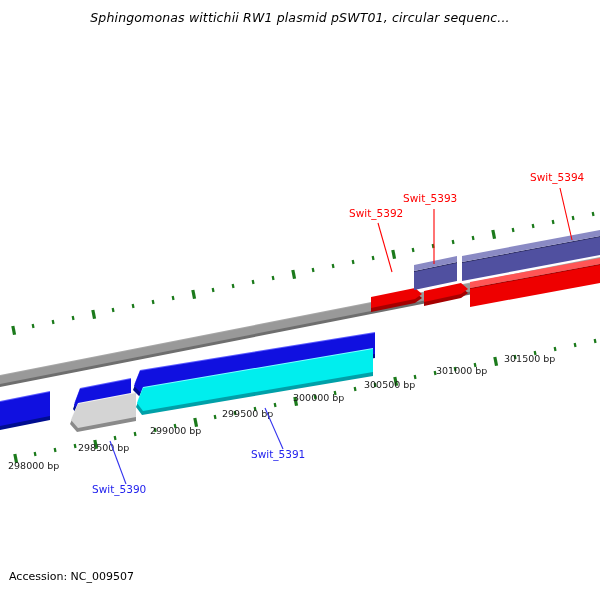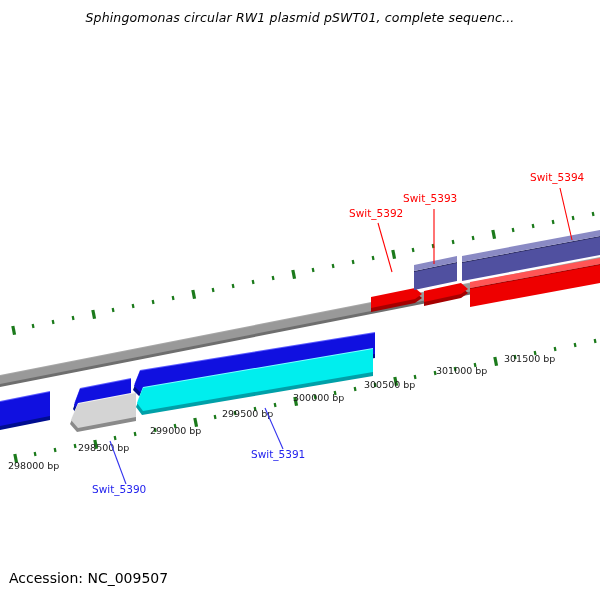--- a/index.html
+++ b/index.html
@@ -23,21 +23,21 @@
   
   .genome-canvas{position:absolute;left:0;top:40px;width:600px;height:515px;overflow:hidden;}
   .genome-canvas svg{display:block;}
 
   
   .footer{
     position:absolute;left:0;bottom:0;width:600px;height:42px;
   }
   .accession{
     position:absolute;left:9px;top:12px;
-    font-size:14px;color:#000;
+    font-size:11px;color:#000;
     font-family:"DejaVu Sans","Liberation Sans",sans-serif;
   }
   .topology{
     position:absolute;right:6px;top:12px;
     font-size:11.5px;color:#000;
     font-family:"DejaVu Sans","Liberation Sans",sans-serif;
   }
 
   text{font-family:"DejaVu Sans","Liberation Sans",sans-serif;}
   .bp-label{font-size:9.5px;fill:#1a1a1a;}
@@ -46,21 +46,21 @@
   .gene-label.rev{fill:#2222ee;}
   .leader.fwd{stroke:#ff0000;stroke-width:1.1;}
   .leader.rev{stroke:#3333ee;stroke-width:1.1;}
 </style>
 </head>
 <body>
 
 <div id="app">
 
   <div class="title-bar">
-    <span class="title-text">Sphingomonas circular RW1 plasmid pSWT01, complete sequenc...</span>
+    <span class="title-text">Sphingomonas wittichii RW1 plasmid pSWT01, circular sequenc...</span>
   </div>
 
   <div class="genome-canvas">
     <svg width="600" height="515" viewBox="0 0 600 515">
 
       <g>
         <polygon points="0,340 600,222 600,229 0,347" fill="#6e6e6e"></polygon>
         <polygon points="0,335 600,217 600,223 0,341" fill="#a8a8a8"></polygon>
         <polygon points="0,336 600,218 600,226 0,344" fill="#999999"></polygon>
       </g>

